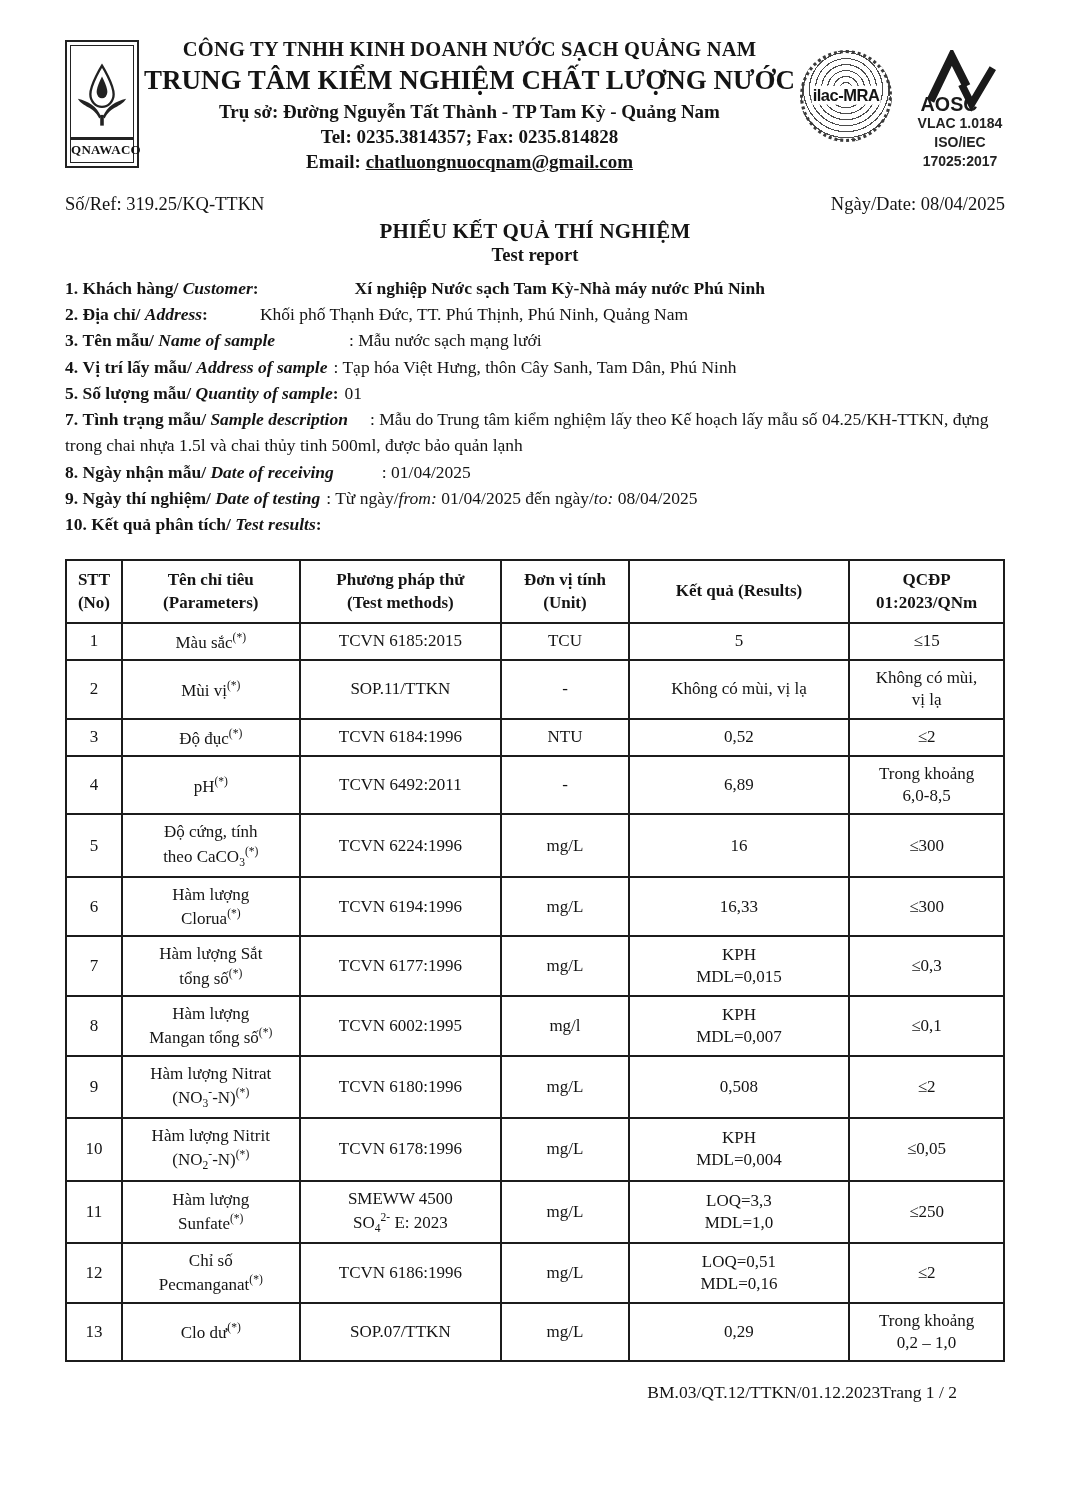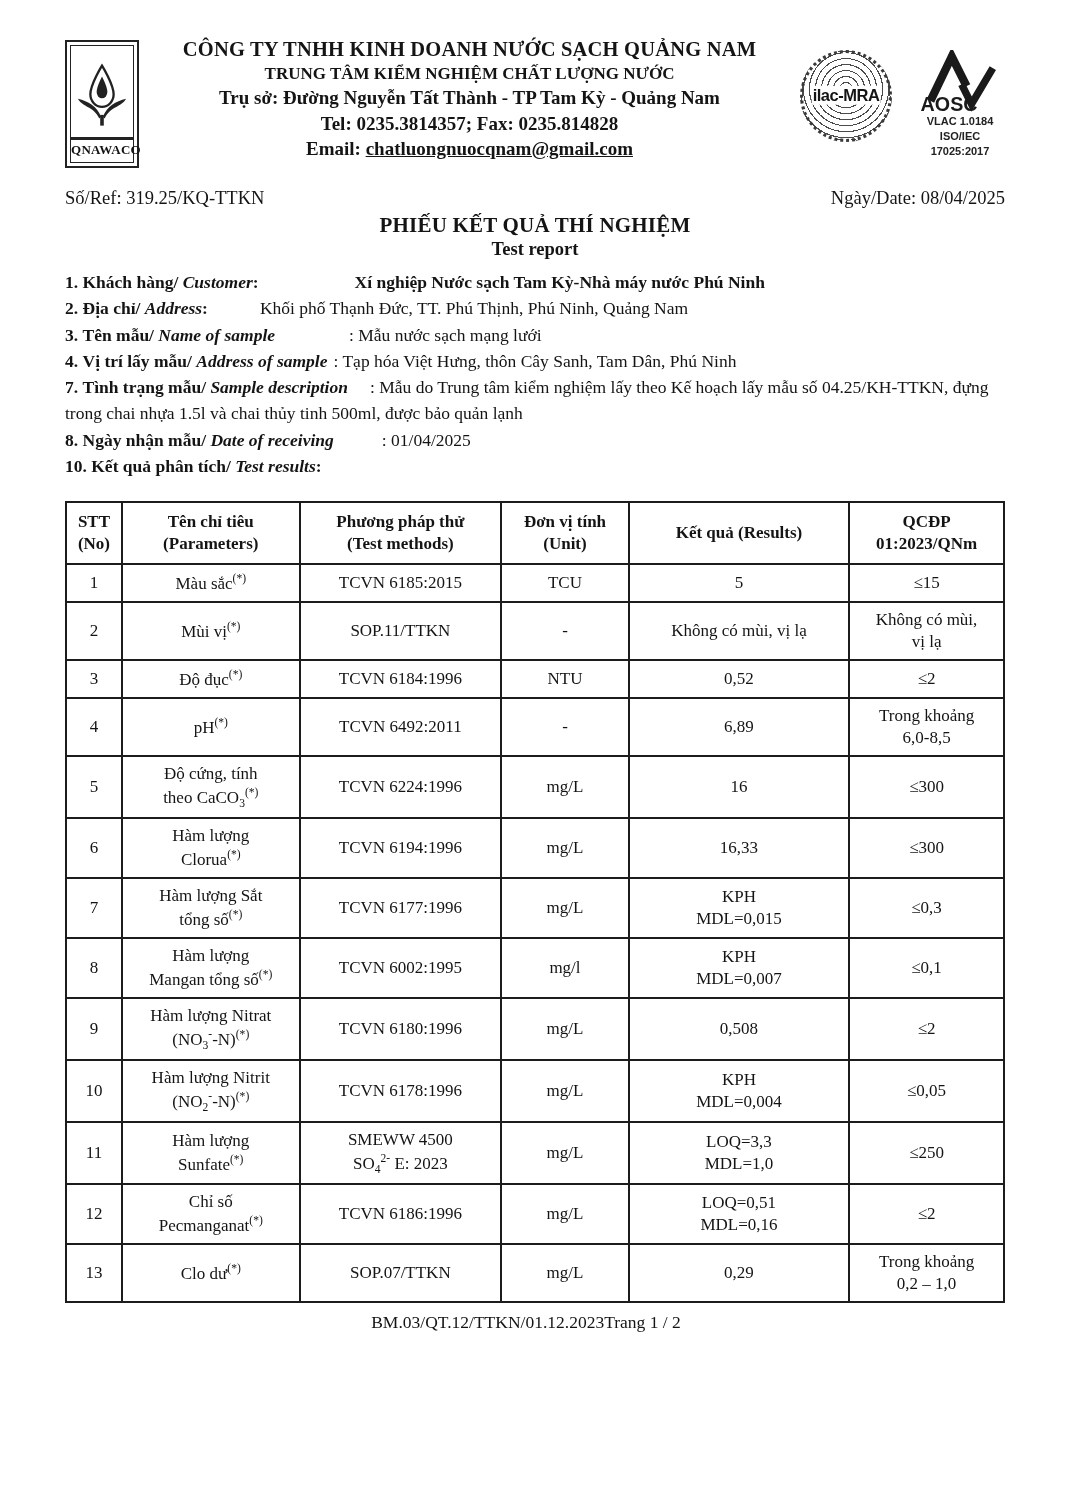--- a/index.html
+++ b/index.html
@@ -15,35 +15,35 @@
   .letterhead { display:flex; align-items:flex-start; }
   .qna-logo { width:74px; min-width:74px; height:128px; border:2.5px solid #222;
     padding:3px; margin-top:4px; }
   .qna-inner { width:100%; height:100%; border:1.5px solid #222; display:flex;
     flex-direction:column; align-items:center; justify-content:flex-end; padding-bottom:4px; }
   .qna-text { font-family:Liberation Serif, serif; font-weight:bold;
     font-size:13px; letter-spacing:.3px; border-top:3px solid #222; width:100%;
     text-align:center; padding-top:2px; margin-top:2px; }
   .org-block { flex:1; text-align:center; padding:0 4px; line-height:1.32; }
   .org1 { font-size:20.5px; font-weight:bold; letter-spacing:.2px; }
-  .org2 { font-size:17px; font-weight:bold; }
+  .org2 { font-size:27px; font-weight:bold; }
   .org-addr,.org-tel,.org-email { font-size:19px; font-weight:bold; }
   .org-email .email-u { text-decoration:underline; }
   .logo-right { width:205px; min-width:205px; display:flex; gap:20px; margin-top:14px; }
   .ilac { width:92px; height:92px; min-width:92px; border-radius:50%;
     border:3px dotted #3a3a3a;
     background:repeating-radial-gradient(circle at 50% 42%, #4a4a4a 0 1.1px, #fff 1.1px 6px);
     position:relative; }
   .ilac-text { position:absolute; top:50%; left:50%; transform:translate(-50%,-54%);
     background:#fff; padding:0 1px; font-family:"Liberation Sans","DejaVu Sans",sans-serif;
     font-weight:bold; font-size:16.5px; letter-spacing:-.5px; white-space:nowrap; }
   .aosc { width:100px; text-align:center; }
   .aosc svg { display:block; margin:0 auto; }
   .aosc-small { font-family:"Liberation Sans","DejaVu Sans",sans-serif; font-weight:bold;
-    font-size:11px; line-height:1.35; color:#222; }
+    font-size:14px; line-height:1.35; color:#222; }
 
   
   .meta-row { display:flex; justify-content:space-between; font-size:18.5px; margin-top:20px; }
   .title-vi { text-align:center; font-weight:bold; font-size:21px; margin-top:4px; letter-spacing:.2px; }
   .title-en { text-align:center; font-weight:bold; font-size:18.5px; margin-top:1px; }
 
   
   .info { margin-top:9px; font-size:17.5px; line-height:1.5; }
   .info-item { }
   .lbl { font-weight:bold; }
@@ -55,22 +55,22 @@
   
   table.results { border-collapse:collapse; width:940px; margin-top:22px;
     text-align:center; font-size:17px; }
   table.results th, table.results td { border:2px solid #1c1c1c; padding:6px 4px;
     line-height:1.3; vertical-align:middle; }
   table.results th { font-weight:bold; padding:8px 4px; }
   table.results sub { font-size:68%; }
   table.results sup { font-size:68%; }
 
   
-  .foot-row { display:flex; justify-content:center; font-size:17.5px;
-    margin-top:9px; padding-left:30px; padding-right:48px; }
+  .foot-row { display:flex; justify-content:flex-end; font-size:17.5px;
+    margin-top:20px; padding-left:30px; padding-right:48px; }
 </style>
 </head>
 <body>
 
 <div class="page">
 
   <div class="letterhead">
     <div class="qna-logo">
       <div class="qna-inner">
         <span>
@@ -127,24 +127,30 @@
     <div class="info-item">
       <span class="lbl">2.</span> <span class="lbl">Địa chỉ/</span> <span class="en">Address</span><span class="lbl">:</span><span class="gap" style="width:52px"></span><span>Khối phố Thạnh Đức, TT. Phú Thịnh, Phú Ninh, Quảng Nam</span>
     </div>
     <div class="info-item">
       <span class="lbl">3.</span> <span class="lbl">Tên mẫu/</span> <span class="en">Name of sample</span><span class="gap" style="width:74px"></span><span>: Mẫu nước sạch mạng lưới</span>
     </div>
     <div class="info-item">
       <span class="lbl">4.</span> <span class="lbl">Vị trí lấy mẫu/</span> <span class="en">Address of sample</span><span class="gap" style="width:6px"></span><span>: Tạp hóa Việt Hưng, thôn Cây Sanh, Tam Dân, Phú Ninh</span>
     </div>
     <div class="info-item">
+      <span class="lbl">5.</span> <span class="lbl">Số lượng mẫu/</span> <span class="en">Quantity of sample</span><span class="lbl">:</span><span class="gap" style="width:6px"></span><span>01</span>
+    </div>
+    <div class="info-item">
       <span class="lbl">7.</span> <span class="lbl">Tình trạng mẫu/</span> <span class="en">Sample description</span><span class="gap" style="width:22px"></span><span>: Mẫu do Trung tâm kiểm nghiệm lấy theo Kế hoạch lấy mẫu số 04.25/KH-TTKN, đựng trong chai nhựa 1.5l và chai thủy tinh 500ml, được bảo quản lạnh</span>
     </div>
     <div class="info-item">
       <span class="lbl">8.</span> <span class="lbl">Ngày nhận mẫu/</span> <span class="en">Date of receiving</span><span class="gap" style="width:48px"></span><span>: 01/04/2025</span>
+    </div>
+    <div class="info-item">
+      <span class="lbl">9.</span> <span class="lbl">Ngày thí nghiệm/</span> <span class="en">Date of testing</span><span class="gap" style="width:6px"></span><span><span>: Từ ngày/</span><span class="it">from:</span><span> 01/04/2025  đến ngày/</span><span class="it">to:</span><span> 08/04/2025</span></span>
     </div>
     <div class="info-item">
       <span class="lbl">10.</span> <span class="lbl">Kết quả phân tích/</span> <span class="en">Test results</span><span class="lbl">:</span>
     </div>
   </div>
 
   <table class="results" id="results-table">
     <colgroup>
       <col style="width:56px">
         <col style="width:178px">

